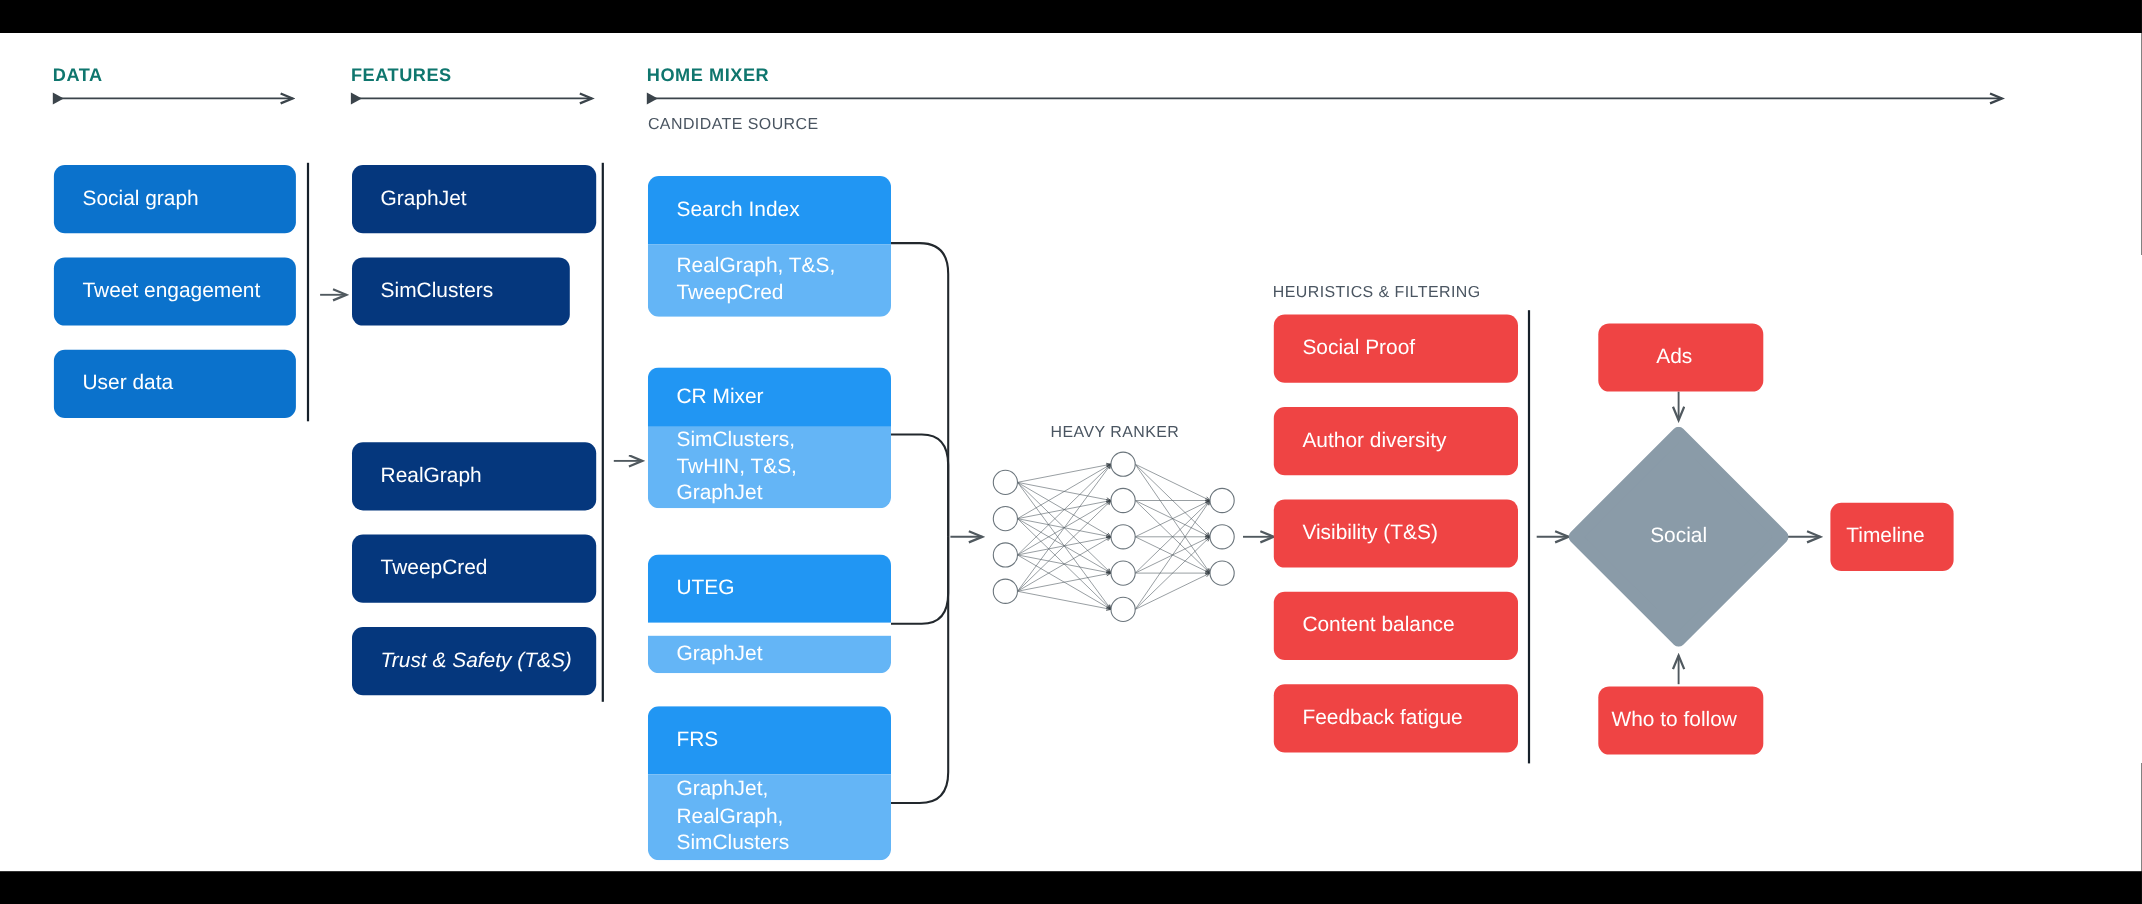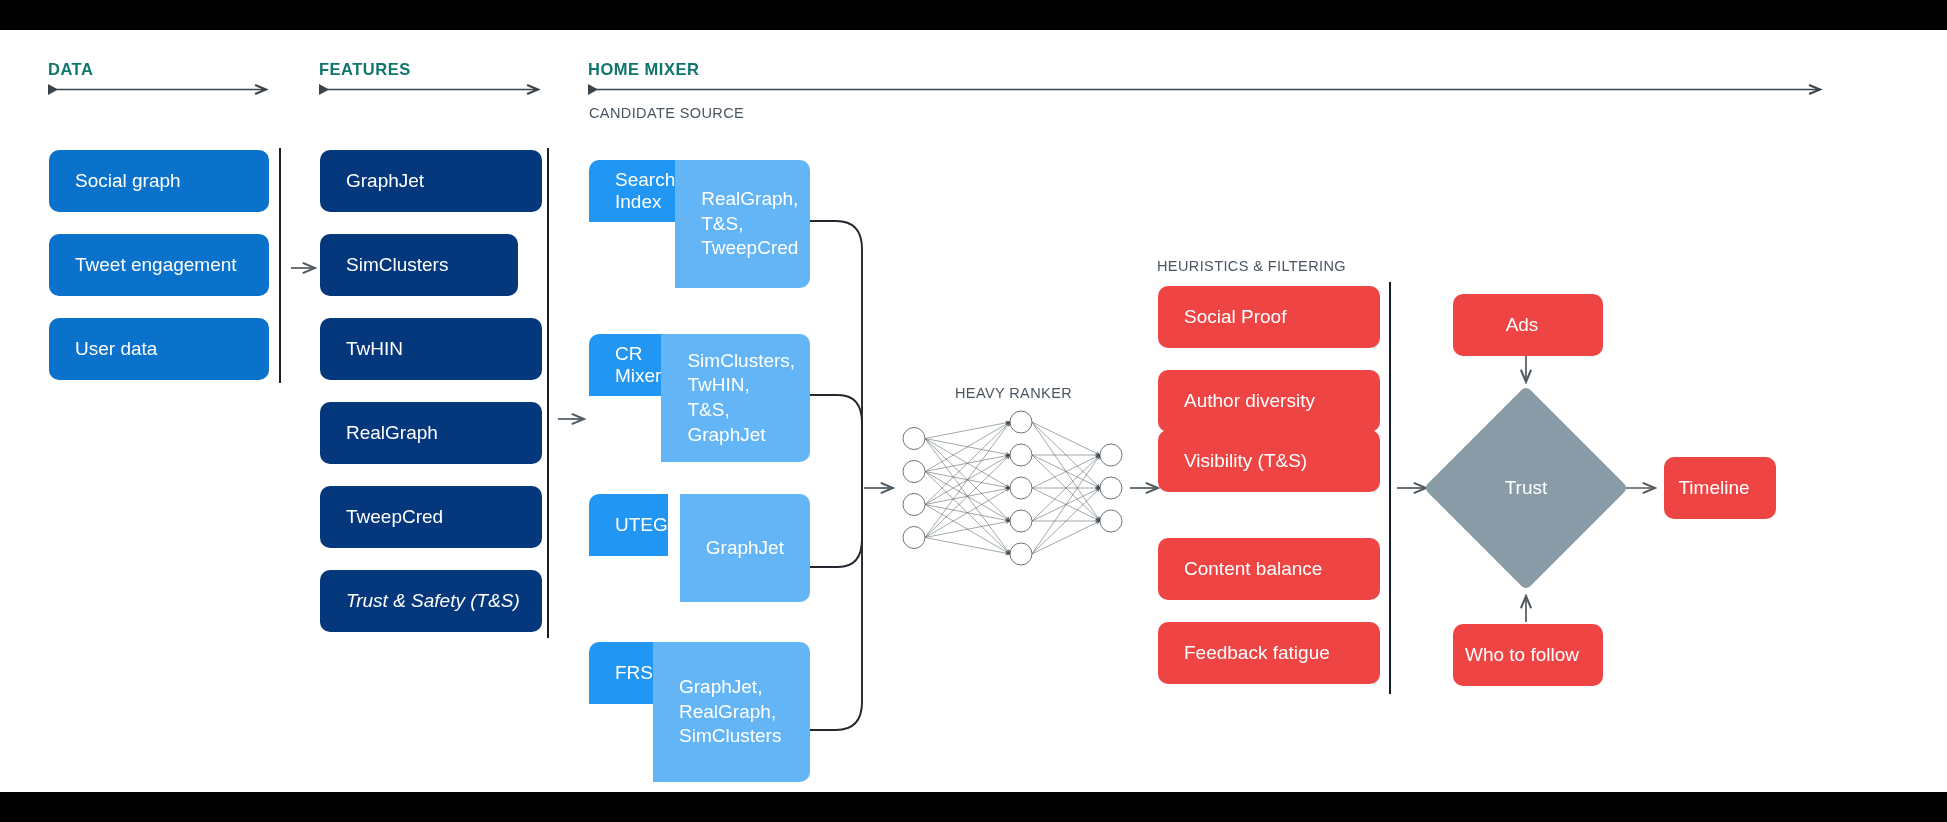--- a/index.html
+++ b/index.html
@@ -66,21 +66,21 @@
   .box-data     { background: #0b72cc; }
   .box-feature  { background: #05377d; }
   .box-bright   { background: #ef4444; }
 
   
   .cs-card {
     position: absolute;
     border-radius: 10px;
     overflow: hidden;
     display: flex;
-    flex-direction: row;
+    flex-direction: column;
   }
   .cs-head {
     background: #2196f3;
     color: #ffffff;
     font-size: 19px;
     display: flex;
     align-items: center;
     padding-left: 26px;
   }
   .cs-body {
@@ -297,78 +297,75 @@
     <div class="box box-data" style="left:49px; top:288px; width:220px; height:62px;">
       <span>User data</span>
     </div>
 
     <div class="box box-feature" style="left:320px; top:120px; width:222px; height:62px;">
       <span>GraphJet</span>
     </div>
     <div class="box box-feature" style="left:320px; top:204px; width:198px; height:62px;">
       <span>SimClusters</span>
     </div>
-    <div class="box box-feature" style="left:320px; top:288px; width:222px; height:62px;">
-      <span>TwHIN</span>
-    </div>
     <div class="box box-feature" style="left:320px; top:372px; width:222px; height:62px;">
       <span>RealGraph</span>
     </div>
     <div class="box box-feature" style="left:320px; top:456px; width:222px; height:62px;">
       <span>TweepCred</span>
     </div>
     <div class="box box-feature" style="left:320px; top:540px; width:222px; height:62px;font-style:italic;">
       <span>Trust &amp; Safety (T&amp;S)</span>
     </div>
 
     <div class="cs-card" style="left:589px; top:130px; width:221px; height:128px;">
       <div class="cs-head" style="height:62px;">Search Index</div>
       <div class="cs-body">RealGraph, T&amp;S, TweepCred</div>
     </div>
 
     <div class="cs-card" style="left:589px; top:304px; width:221px; height:128px;">
       <div class="cs-head" style="height:62px;">CR Mixer</div>
       <div class="cs-body">SimClusters, TwHIN, T&amp;S, GraphJet</div>
     </div>
 
-    <div class="cs-card" style="left:589px; top:464px; width:221px; height:108px;gap:12px;">
+    <div class="cs-card" style="left:589px; top:474px; width:221px; height:108px;gap:12px;">
       <div class="cs-head" style="height:62px;">UTEG</div>
       <div class="cs-body">GraphJet</div>
     </div>
 
     <div class="cs-card" style="left:589px; top:612px; width:221px; height:140px;">
       <div class="cs-head" style="height:62px;">FRS</div>
       <div class="cs-body">GraphJet, RealGraph, SimClusters</div>
     </div>
 
     <div class="box box-bright" style="left:1158px; top:256px; width:222px; height:62px;">
       <span>Social Proof</span>
     </div>
     <div class="box box-bright" style="left:1158px; top:340px; width:222px; height:62px;">
       <span>Author diversity</span>
     </div>
-    <div class="box box-bright" style="left:1158px; top:400px; width:222px; height:62px;">
+    <div class="box box-bright" style="left:1158px; top:424px; width:222px; height:62px;">
       <span>Visibility (T&amp;S)</span>
     </div>
     <div class="box box-bright" style="left:1158px; top:508px; width:222px; height:62px;">
       <span>Content balance</span>
     </div>
     <div class="box box-bright" style="left:1158px; top:592px; width:222px; height:62px;">
       <span>Feedback fatigue</span>
     </div>
 
     <div class="box box-bright center" style="left:1453px; top:264px; width:150px; height:62px;">
       <span>Ads</span>
     </div>
 
     <div class="diamond-wrap" style="left:1426px; top:358px; width:200px; height:200px;">
       <svg width="200" height="200" viewBox="0 0 200 200">
         <path d="M100,6 L194,100 L100,194 L6,100 Z" fill="#8a9ba8" stroke="#8a9ba8" stroke-width="12" stroke-linejoin="round"></path>
       </svg>
-      <div class="diamond-label">Trust</div>
+      <div class="diamond-label">Social</div>
     </div>
 
     <div class="box box-bright center" style="left:1453px; top:594px; width:150px; height:62px;">
       <span>Who to follow</span>
     </div>
 
     <div class="box box-bright center" style="left:1664px; top:427px; width:112px; height:62px;">
       <span>Timeline</span>
     </div>
 

